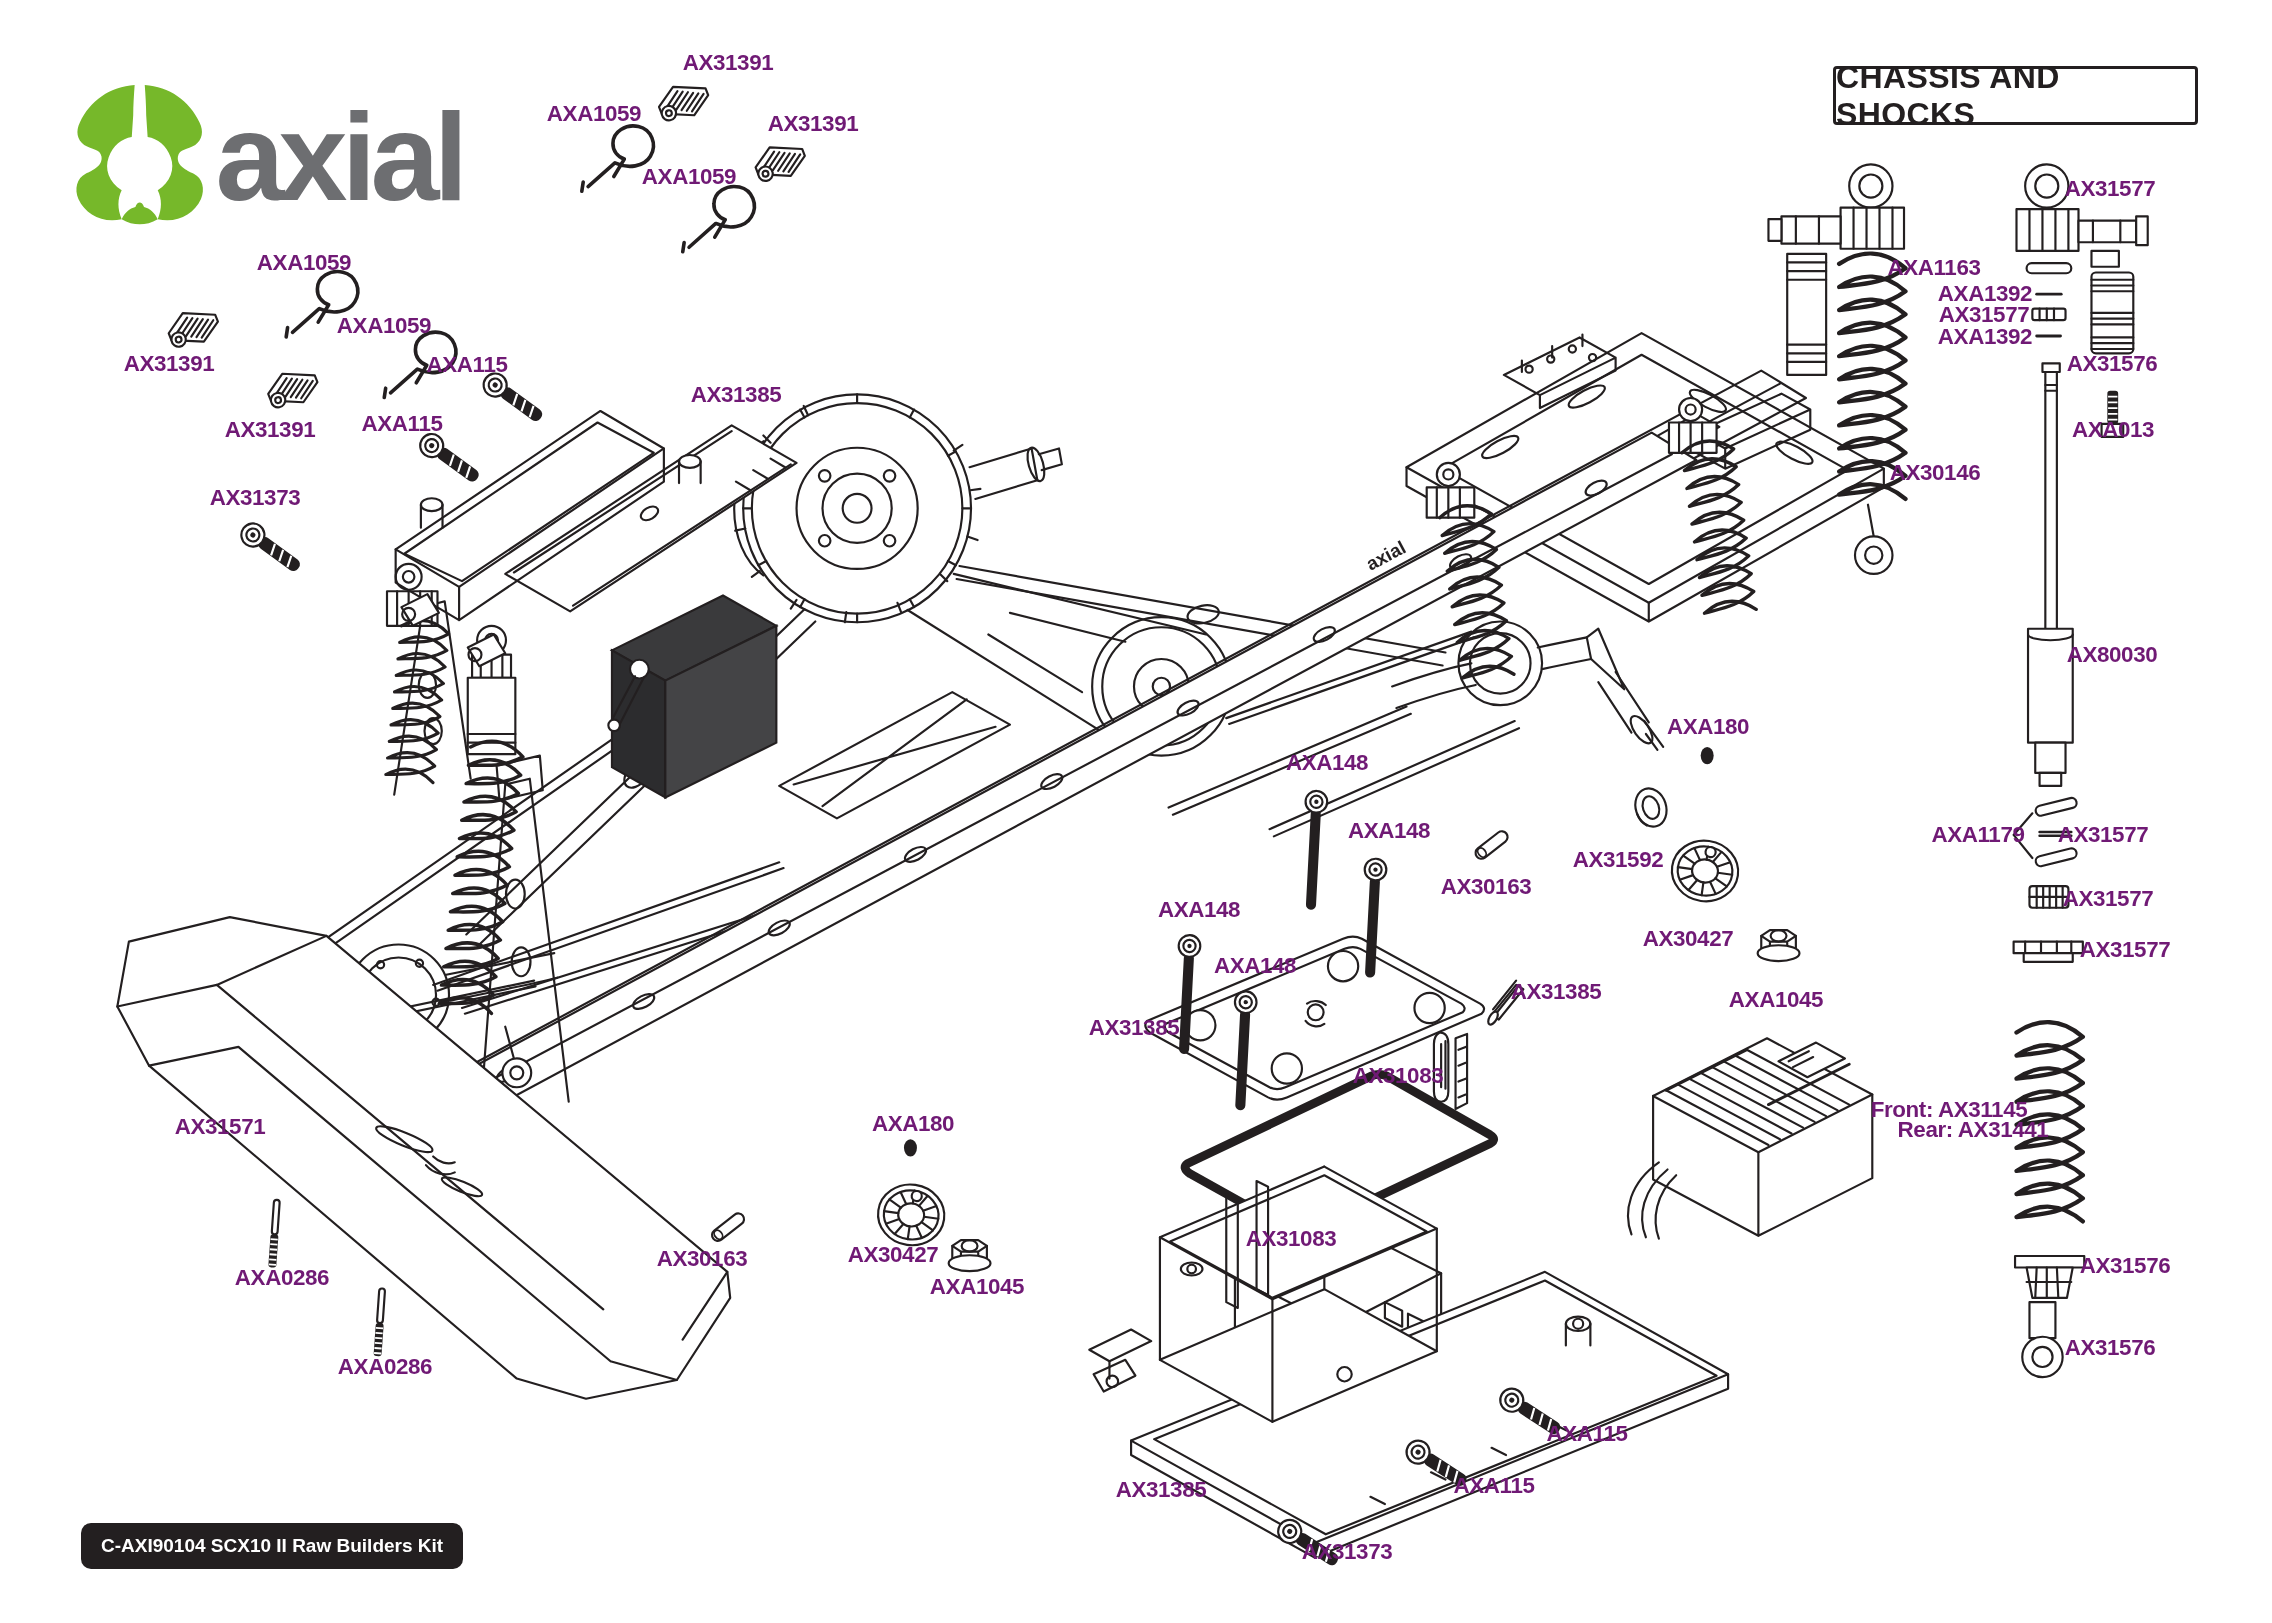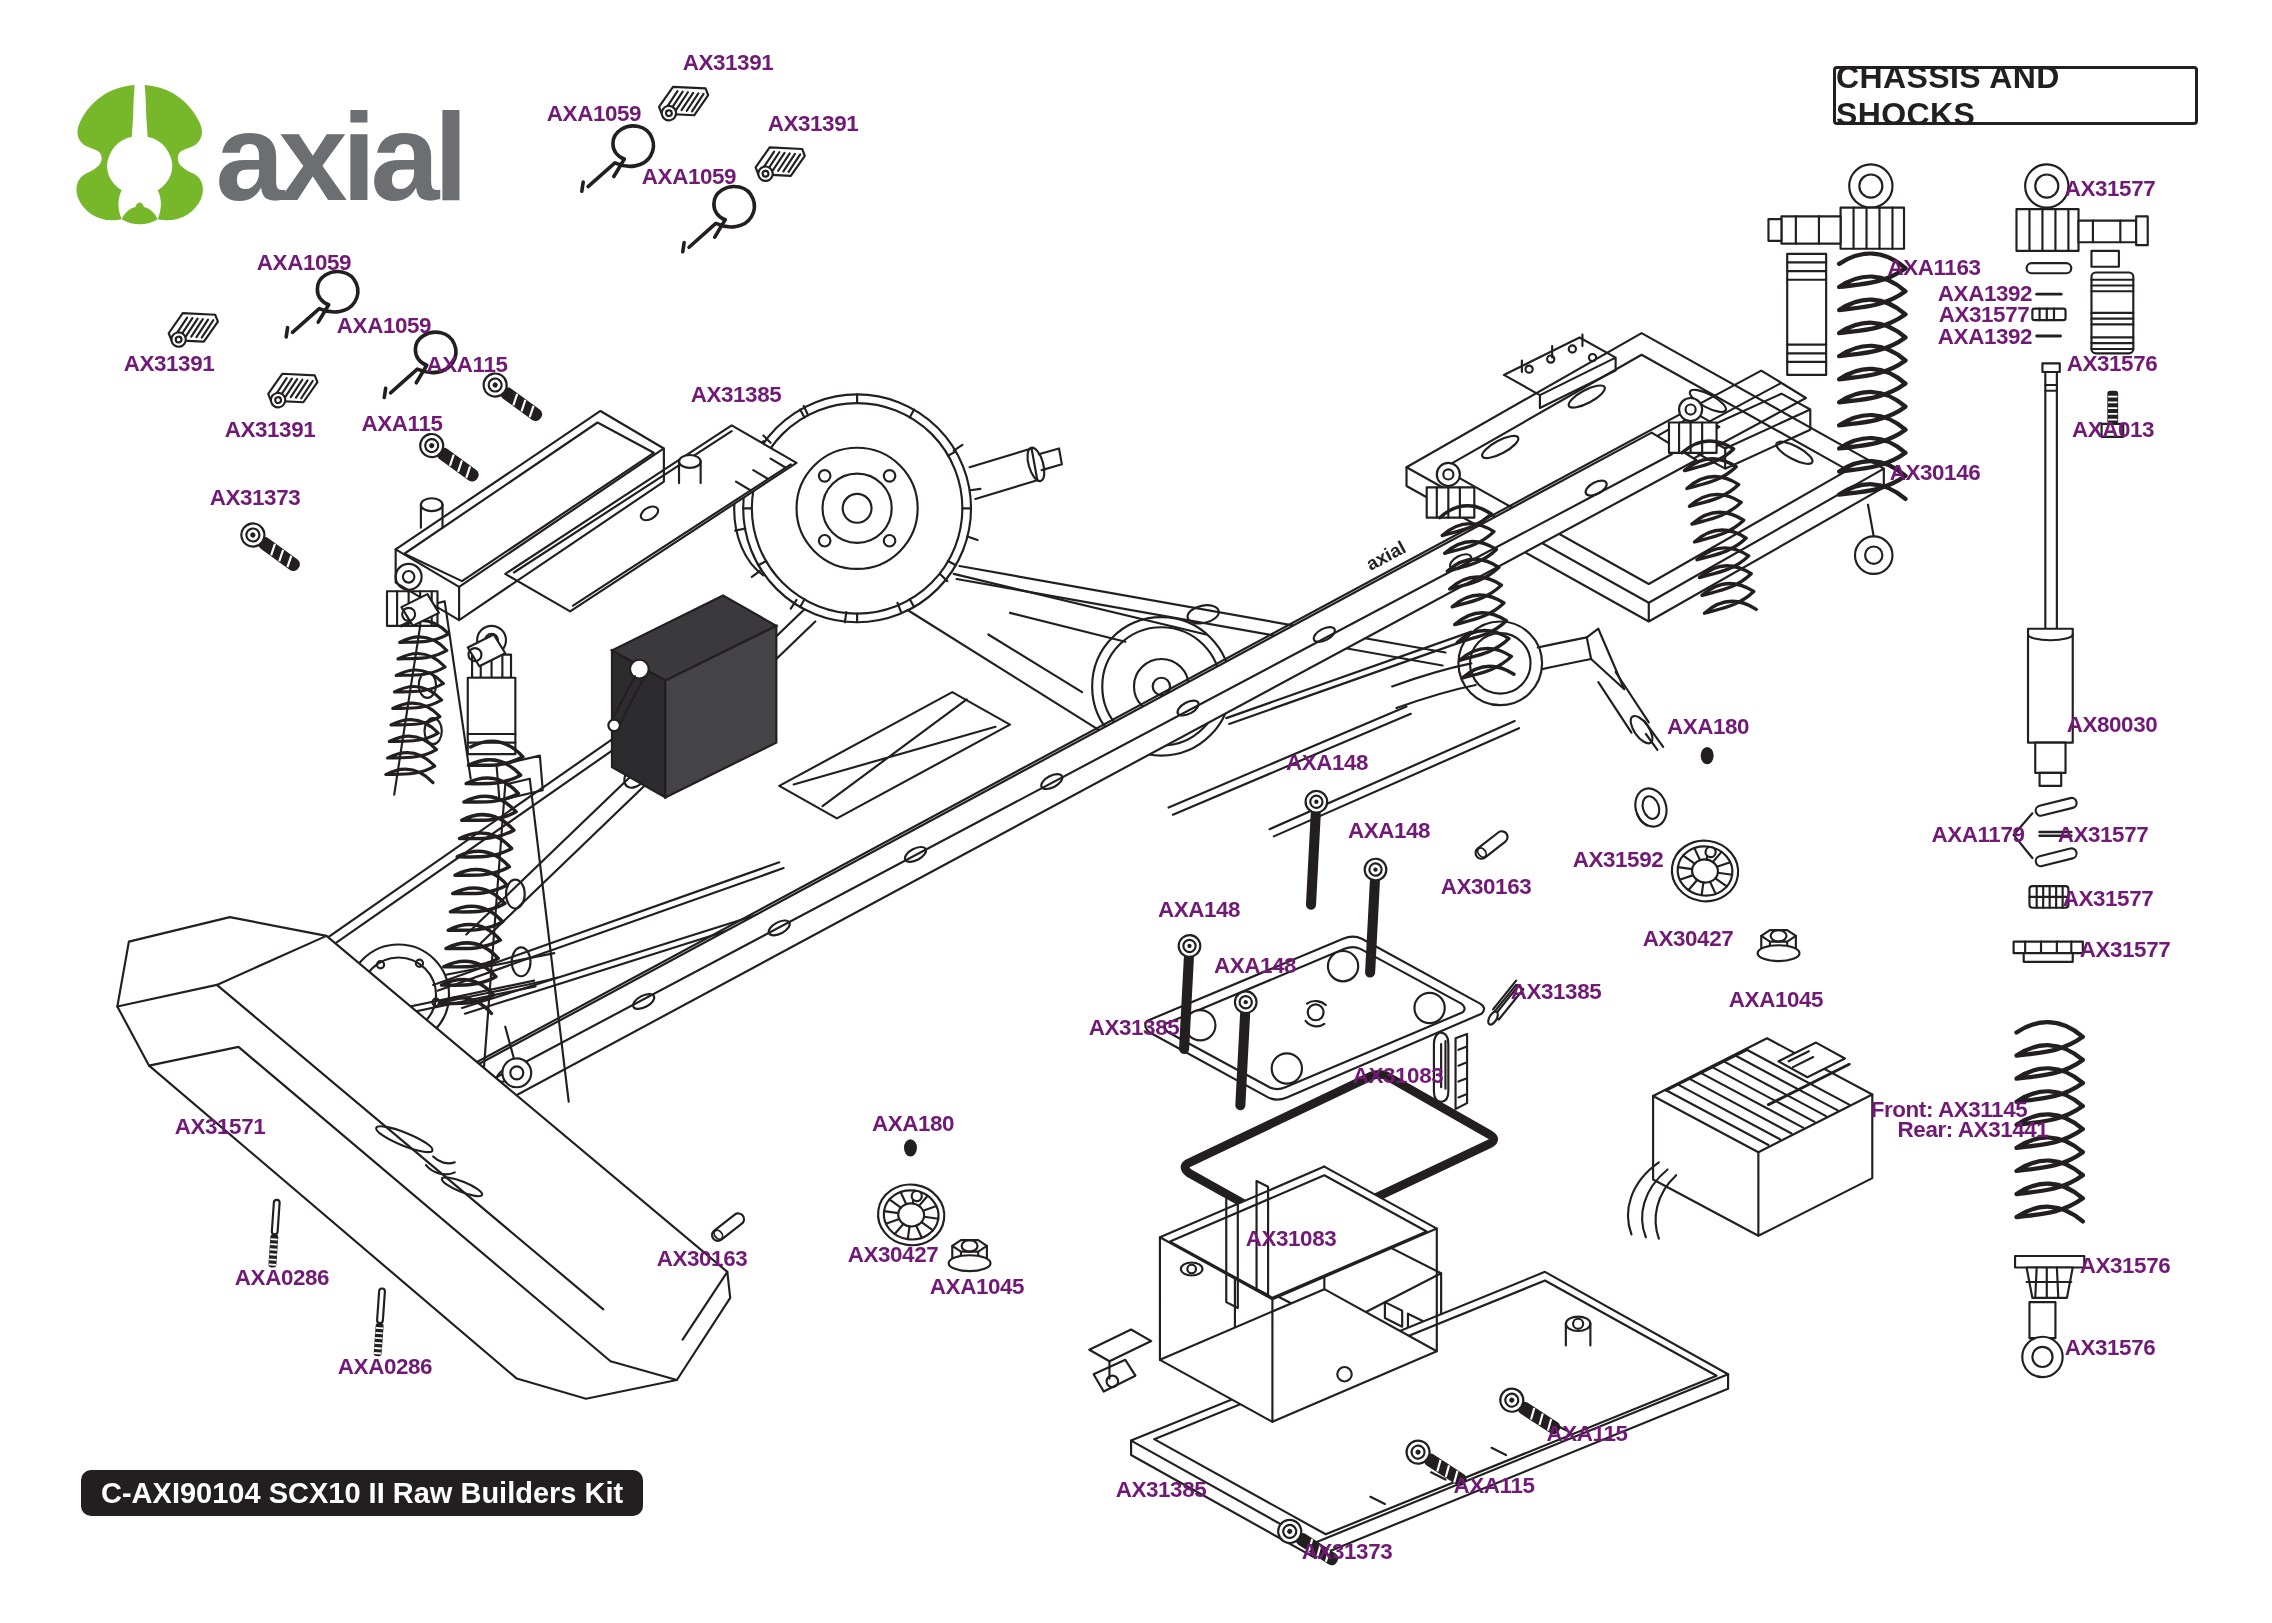--- a/index.html
+++ b/index.html
@@ -13,24 +13,24 @@
     position:absolute;transform:translate(-50%,-50%);
     font-size:22.4px;font-weight:700;letter-spacing:-0.4px;color:#701a75;white-space:nowrap;
   }
   .title-box{
     position:absolute;left:1833px;top:66px;width:359px;height:53px;
     border:3.6px solid #231f20;border-radius:4px;background:#fff;
     display:flex;align-items:center;justify-content:center;
     font-size:32px;font-weight:700;letter-spacing:0.4px;
   }
   .kit-label{
-    position:absolute;left:81px;top:1470px;height:46px;padding:0 20px;
+    position:absolute;left:81px;top:1523px;height:46px;padding:0 20px;
     background:#231f20;border-radius:10px;color:#ffffff;
     display:flex;align-items:center;justify-content:center;
-    font-size:29px;font-weight:700;white-space:nowrap;
+    font-size:19px;font-weight:700;white-space:nowrap;
   }
   
   .ln{fill:none;stroke:#231f20;stroke-width:3;stroke-linejoin:round;stroke-linecap:round;}
   .lnb{fill:none;stroke:#231f20;stroke-width:5;stroke-linejoin:round;stroke-linecap:round;}
   .wht{fill:#ffffff;stroke:#231f20;stroke-width:3;stroke-linejoin:round;}
   .blk{fill:#231f20;stroke:none;}
   .coil{fill:none;stroke:#231f20;stroke-width:6;stroke-linejoin:round;stroke-linecap:round;}
 </style>
 </head>
 <body>
@@ -539,21 +539,21 @@
     <div class="part-label" style="left: 1494px; top: 1486px;">AXA115</div>
     <div class="part-label" style="left: 1347px; top: 1552px;">AX31373</div>
     <div class="part-label" style="left: 2110px; top: 189px;">AX31577</div>
     <div class="part-label" style="left: 1934px; top: 268px;">AXA1163</div>
     <div class="part-label" style="left: 1985px; top: 294px;">AXA1392</div>
     <div class="part-label" style="left: 1984px; top: 315px;">AX31577</div>
     <div class="part-label" style="left: 1985px; top: 337px;">AXA1392</div>
     <div class="part-label" style="left: 2112px; top: 364px;">AX31576</div>
     <div class="part-label" style="left: 2113px; top: 430px;">AXA013</div>
     <div class="part-label" style="left: 1935px; top: 473px;">AX30146</div>
-    <div class="part-label" style="left: 2112px; top: 725px;">AX80030</div>
+    <div class="part-label" style="left: 2112px; top: 655px;">AX80030</div>
     <div class="part-label" style="left: 1978px; top: 835px;">AXA1179</div>
     <div class="part-label" style="left: 2103px; top: 835px;">AX31577</div>
     <div class="part-label" style="left: 2108px; top: 899px;">AX31577</div>
     <div class="part-label" style="left: 2125px; top: 950px;">AX31577</div>
     <div class="part-label" style="left: 1949px; top: 1110px;">Front: AX31145</div>
     <div class="part-label" style="left: 1949px; top: 1130px; margin-left: 24px;">Rear: AX31441</div>
     <div class="part-label" style="left: 2125px; top: 1266px;">AX31576</div>
     <div class="part-label" style="left: 2110px; top: 1348px;">AX31576</div>
   </div>
 

